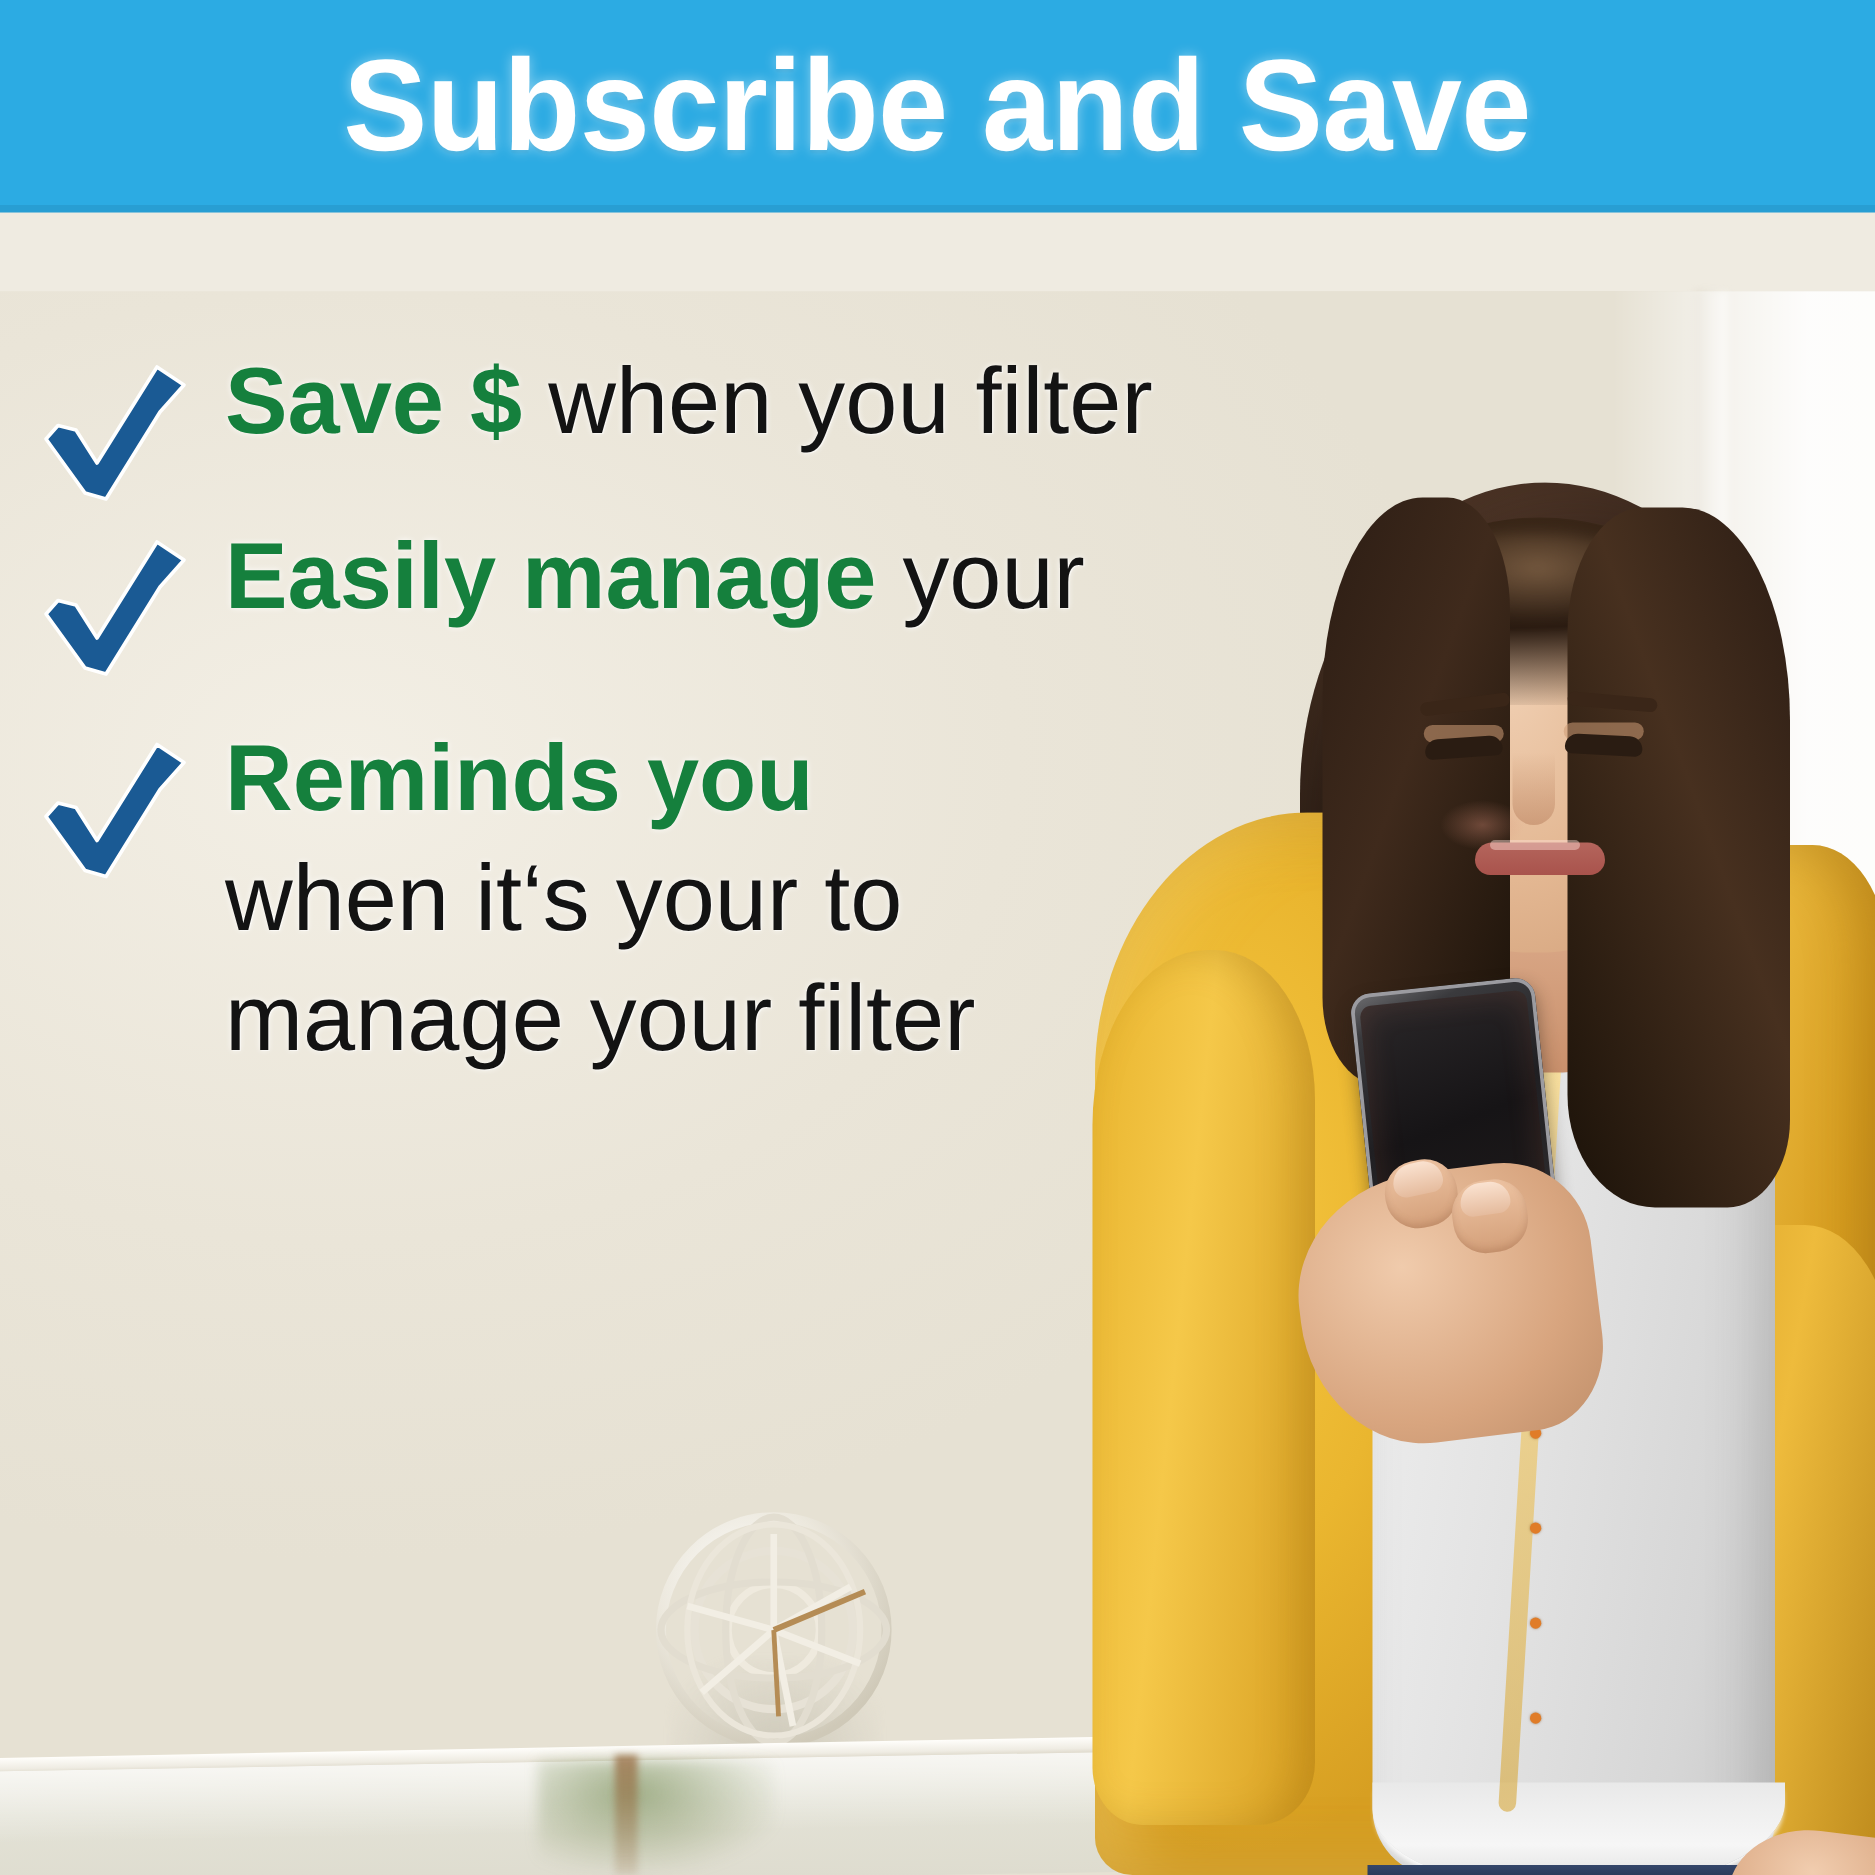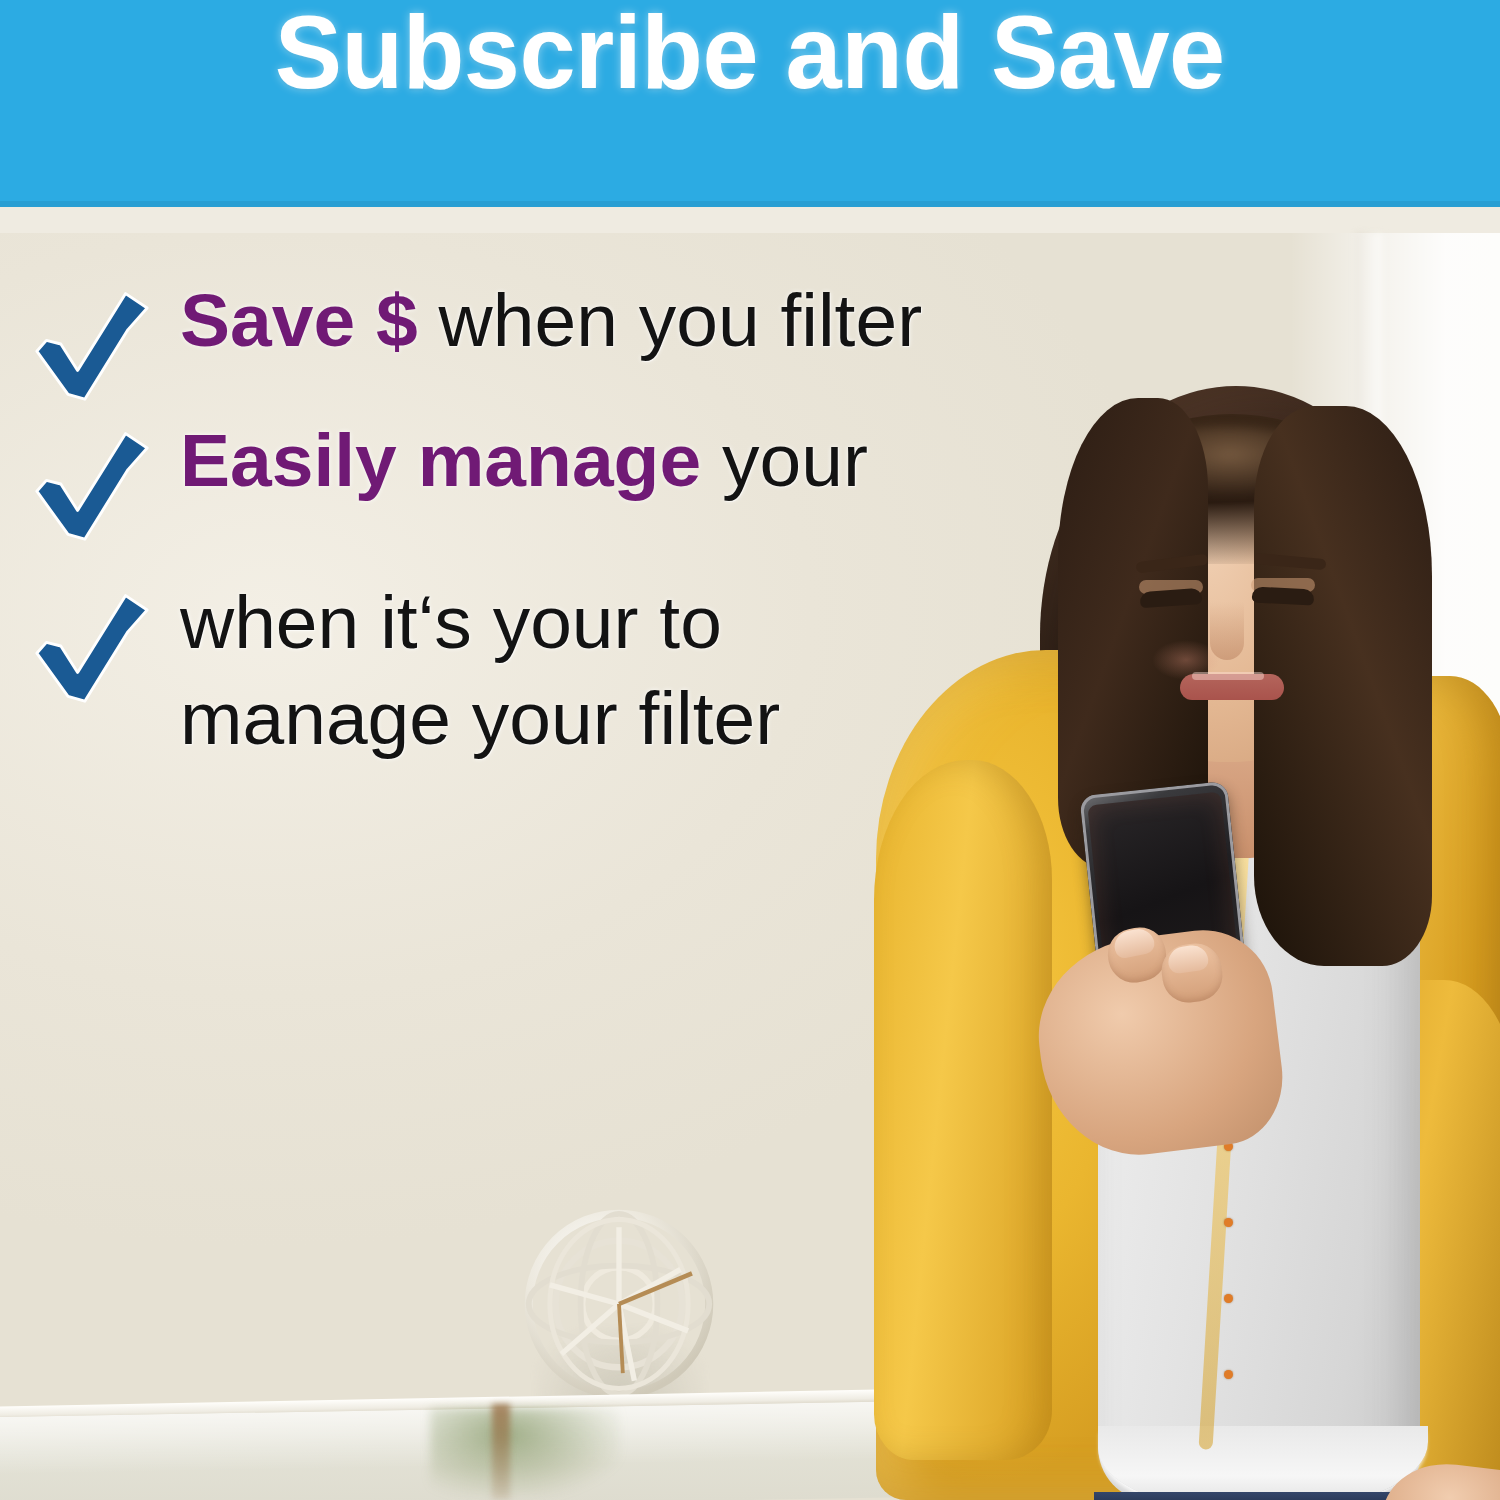--- a/index.html
+++ b/index.html
@@ -278,24 +278,24 @@
 
   
   .figure-shadow {
     position:absolute; left:880px; top:1356px; width:580px; height:70px;
     background:radial-gradient(ellipse at 50% 50%, rgba(120,108,86,.30), transparent 72%);
     filter:blur(10px);
   }
 
   
   .banner {
-    position:absolute; left:0; top:0; width:1500px; height:207px;
+    position:absolute; left:0; top:0; width:1500px; height:170px;
     background:#2cabe3;
     box-shadow:inset 0 -6px 0 rgba(0,0,0,.07);
-    display:flex; align-items:flex-start; justify-content:center;
+    display:flex; align-items:center; justify-content:center;
   }
   .banner-title {
     color:#ffffff;
     font-size:104px;
     font-weight:bold;
     letter-spacing:-0.5px;
     line-height:1;
     white-space:nowrap;
     text-shadow:0 0 10px rgba(255,255,255,.45), 0 2px 2px rgba(0,0,0,.05);
     transform:scaleX(.97);
@@ -318,21 +318,21 @@
 
   .line {
     font-size:75px;
     line-height:96px;
     color:#131313;
     white-space:nowrap;
     font-family:"Liberation Sans", sans-serif;
     text-shadow:0 0 5px rgba(255,255,255,.85), 1px 1px 0 rgba(255,255,255,.5);
   }
   .line .hl {
-    color:#701a75;
+    color:#15803d;
     font-weight:bold;
     text-shadow:0 0 5px rgba(255,255,255,.9);
   }
 </style>
 </head>
 <body>
 
 <div id="poster">
 
   <div class="scene">
@@ -460,18 +460,19 @@
       </div>
       <div class="line"><span class="hl">Easily manage</span><span> your</span></div>
     </div>
 
     <div class="bullet">
       <div class="check">
         <svg viewBox="0 0 100 100" aria-hidden="true">
           <path d="M4 56 L12 47 L24 50 L38 72 L78 8 L96 20 L80 38 L44 96 L30 92 Z" fill="#1a5a94" stroke="#ffffff" stroke-width="2.4" stroke-linejoin="round"></path>
         </svg>
       </div>
+      <div class="line"><span class="hl">Reminds you</span></div>
       <div class="line"><span>when it‘s your to</span></div>
       <div class="line"><span>manage your filter</span></div>
     </div>
 
   </div>
 </div>
 
 </body></html>

